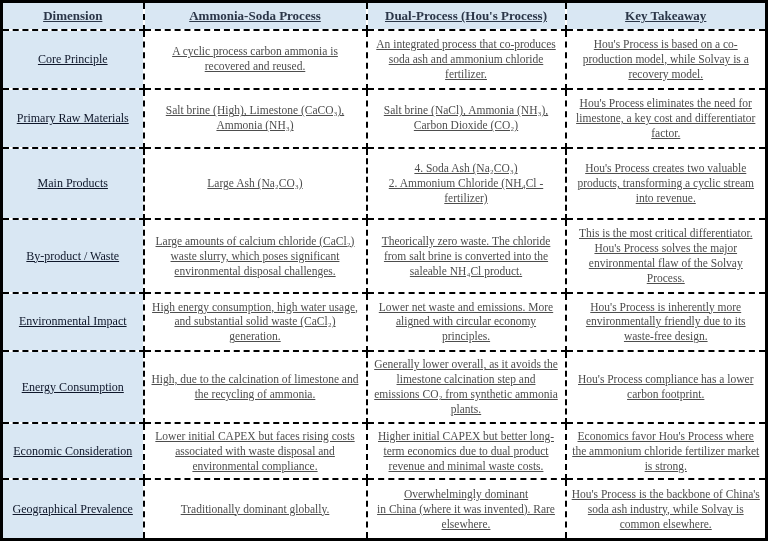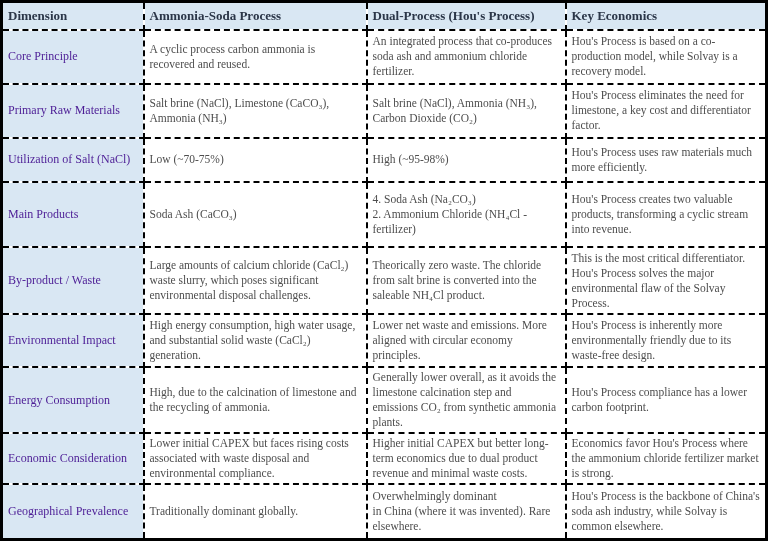--- a/index.html
+++ b/index.html
@@ -16,37 +16,38 @@
   }
   table.cmp {
     border-collapse: collapse;
     table-layout: fixed;
     width: 768px;
     height: 541px;
     border: 3px solid #000000;
   }
   table.cmp th, table.cmp td {
     border: 2px dashed #000000;
-    text-align: left;
+    text-align: center;
     vertical-align: middle;
     padding: 2px 5px;
     box-sizing: border-box;
     white-space: pre-line;
     overflow: hidden;
+    text-decoration: underline;
   }
   thead th {
     background: #d9e7f3;
     color: #2b3648;
     font-weight: bold;
     font-size: 13px;
     line-height: 1.2;
   }
   td.dim {
     background: #d9e7f3;
-    color: #4c1d95;
+    color: #0f172a;
     font-weight: normal;
     font-size: 12px;
     line-height: 1.25;
   }
   td.body-cell {
     background: #ffffff;
     color: #4d4d4d;
     font-size: 11.5px;
     line-height: 1.3;
   }
@@ -60,45 +61,39 @@
       <col style="width:142px">
       <col style="width:223px">
       <col style="width:199px">
       <col style="width:201px">
     </colgroup>
     <thead>
       <tr style="height:28px">
         <th>Dimension</th>
         <th>Ammonia-Soda Process</th>
         <th>Dual-Process (Hou's Process)</th>
-        <th>Key Economics</th>
+        <th>Key Takeaway</th>
       </tr>
     </thead>
     <tbody>
       <tr style="height:54px">
         <td class="dim">Core Principle</td>
         <td class="body-cell">A cyclic process carbon ammonia is recovered and reused.</td>
         <td class="body-cell">An integrated process that co-produces soda ash and ammonium chloride fertilizer.</td>
         <td class="body-cell">Hou's Process is based on a co-production model, while Solvay is a recovery model.</td>
       </tr>
       <tr style="height:54px">
         <td class="dim">Primary Raw Materials</td>
-        <td class="body-cell">Salt brine (NaCl), Limestone (CaCO₃), Ammonia (NH₃)</td>
+        <td class="body-cell">Salt brine (High), Limestone (CaCO₃), Ammonia (NH₃)</td>
         <td class="body-cell">Salt brine (NaCl), Ammonia (NH₃), Carbon Dioxide (CO₂)</td>
         <td class="body-cell">Hou's Process eliminates the need for limestone, a key cost and differentiator factor.</td>
       </tr>
-      <tr style="height:44px">
-        <td class="dim">Utilization of Salt (NaCl)</td>
-        <td class="body-cell">Low (~70-75%)</td>
-        <td class="body-cell">High (~95-98%)</td>
-        <td class="body-cell">Hou's Process uses raw materials much more efficiently.</td>
-      </tr>
       <tr style="height:65px">
         <td class="dim">Main Products</td>
-        <td class="body-cell">Soda Ash (CaCO₃)</td>
+        <td class="body-cell">Large Ash (Na₂CO₃)</td>
         <td class="body-cell">4. Soda Ash (Na₂CO₃)
 2. Ammonium Chloride (NH₄Cl - fertilizer)</td>
         <td class="body-cell">Hou's Process creates two valuable products, transforming a cyclic stream into revenue.</td>
       </tr>
       <tr style="height:67px">
         <td class="dim">By-product / Waste</td>
         <td class="body-cell">Large amounts of calcium chloride (CaCl₂) waste slurry, which poses significant environmental disposal challenges.</td>
         <td class="body-cell">Theorically zero waste. The chloride from salt brine is converted into the saleable NH₄Cl product.</td>
         <td class="body-cell">This is the most critical differentiator. Hou's Process solves the major environmental flaw of the Solvay Process.</td>
       </tr>

